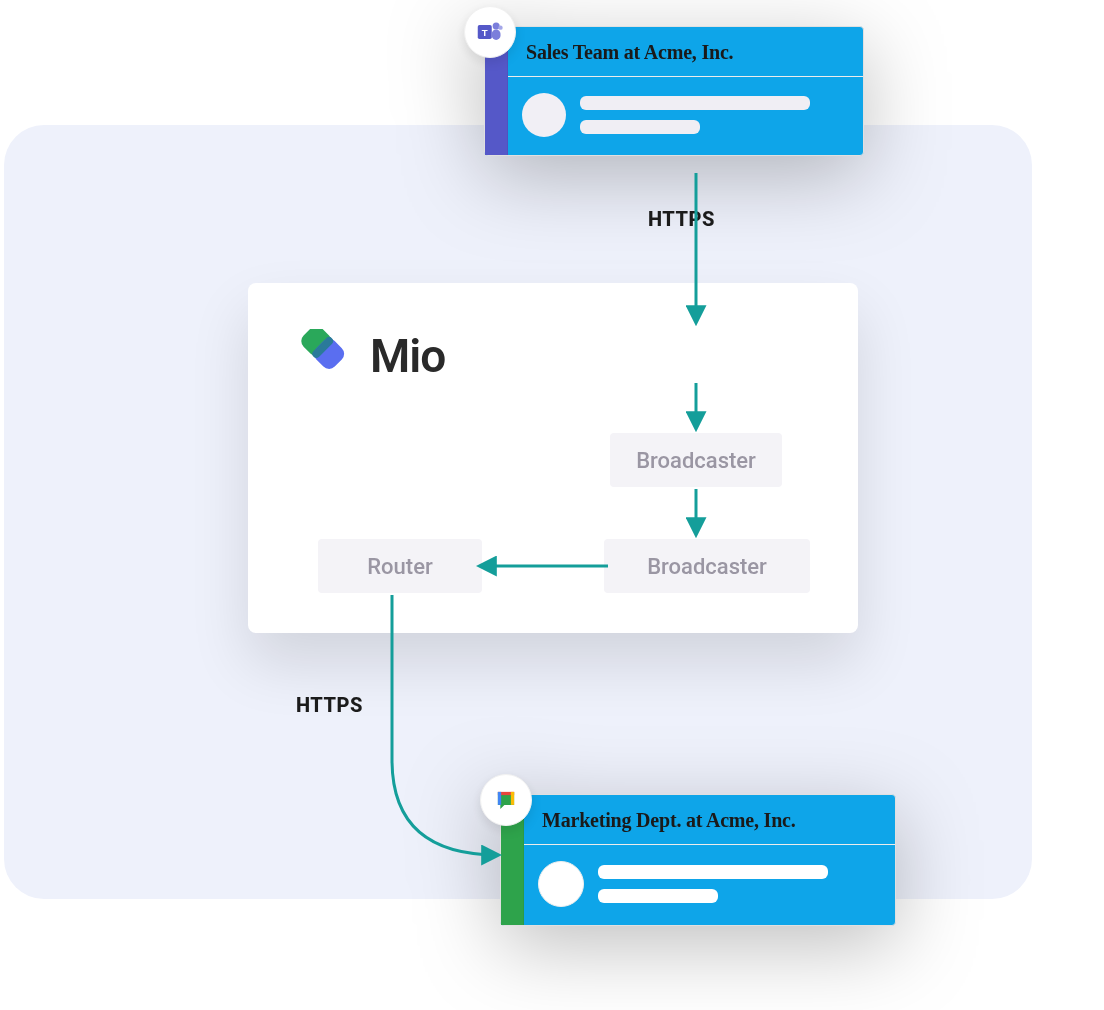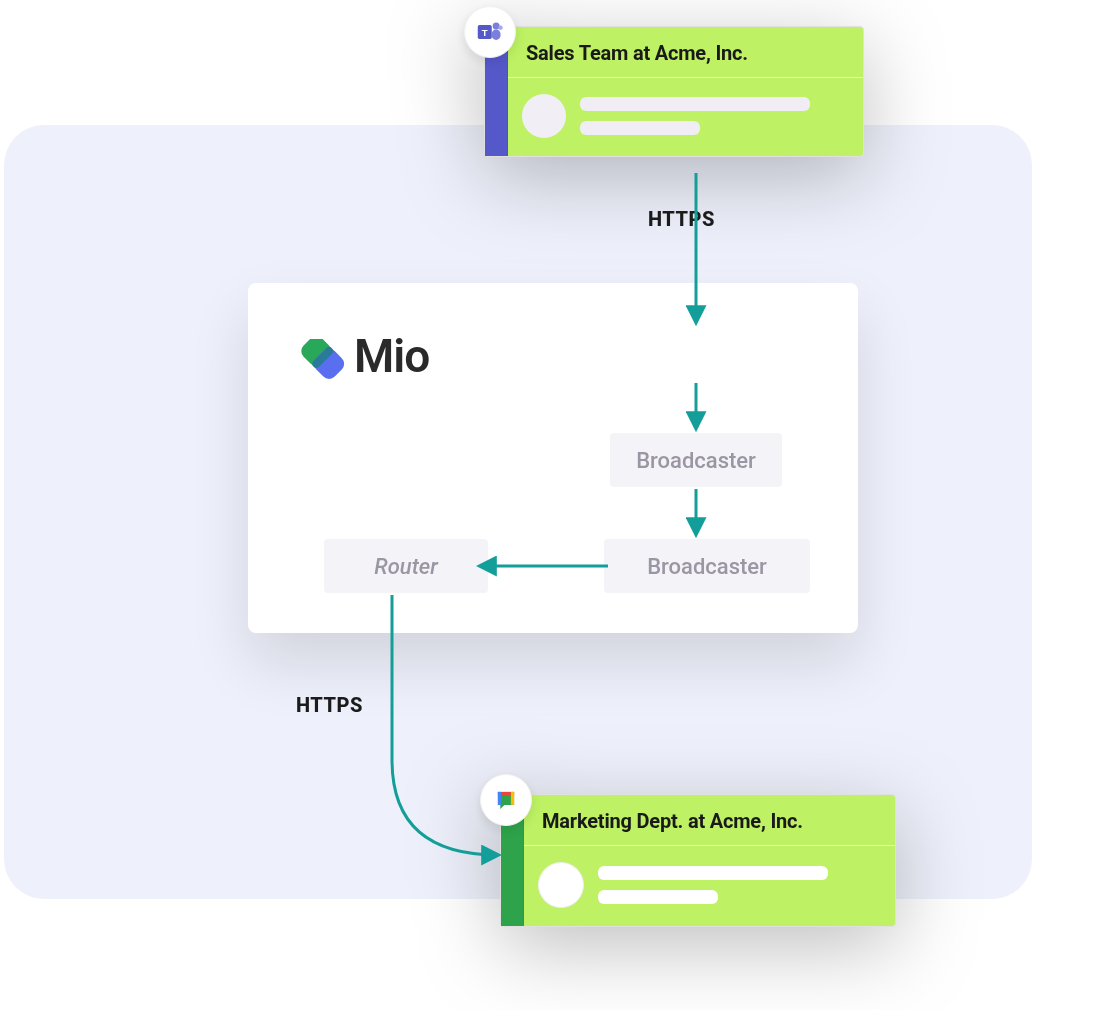--- a/index.html
+++ b/index.html
@@ -21,24 +21,25 @@
     background: #eef1fb;
     border-radius: 40px;
   }
   
   .msg-card {
     position: absolute;
     filter: drop-shadow(0 20px 40px rgba(0,0,0,0.25));
   }
   .msg-inner {
     display: flex;
-    background: #bef264;
+    background: #0ea5e9;
     border: 1px solid #e0e0e0;
     border-radius: 4px;
     overflow: visible;
+    font-family: Liberation Serif, serif;
   }
   .msg-accent {
     width: 22px;
     flex: 0 0 22px;
     border-right: 1px solid rgba(0,0,0,0.05);
   }
   .msg-body {
     flex: 1 1 auto;
     display: flex;
     flex-direction: column;
@@ -101,22 +102,22 @@
     height: 350px;
     background: #fff;
     border-radius: 8px;
     box-shadow: 0 30px 60px rgba(0,0,0,0.12);
   }
   .mio-logo {
     position: absolute;
     left: 44px;
     top: 46px;
     display: flex;
-    align-items: flex-end;
-    gap: 2px;
+    align-items: flex-start;
+    gap: 18px;
   }
   .mio-mark {
     position: relative;
     width: 60px;
     height: 44px;
   }
   .mio-mark svg { display:block; }
   .mio-name {
     font-size: 46px;
     font-weight: 600;
@@ -165,21 +166,21 @@
           <rect x="24" y="6" width="26" height="26" rx="8" fill="#5a6ef0"></rect>
           <rect x="24" y="6" width="8" height="26" rx="4" fill="#2a7a9a"></rect>
         </g>
       </svg>
     </div>
     <div class="mio-name">Mio</div>
   </div>
 
   <div class="step-box" style="left:362px; top:150px; width:172px; height:54px;">Broadcaster</div>
   <div class="step-box" style="left:356px; top:256px; width:206px; height:54px;">Broadcaster</div>
-  <div class="step-box" style="left:76px; top:256px; width:164px; height:54px;font-style:italic;">Router</div>
+  <div class="step-box" style="left:70px; top:256px; width:164px; height:54px;">Router</div>
 </div>
 
 <div class="msg-card" style="left:484px; top:26px; width:380px;">
   <div class="msg-icon">
     <svg width="28" height="28" viewBox="0 0 32 32">
       <rect x="2" y="8" width="16" height="16" rx="2" fill="#5558c8"></rect>
       <text x="10" y="20" text-anchor="middle" font-size="11" font-weight="700" fill="#fff" font-family="Arial">T</text>
       <circle cx="23" cy="9" r="4" fill="#7b7edb"></circle>
       <rect x="18" y="13" width="10" height="12" rx="5" fill="#7b7edb"></rect>
       <circle cx="28" cy="11" r="2.5" fill="#a5a7e8"></circle>

